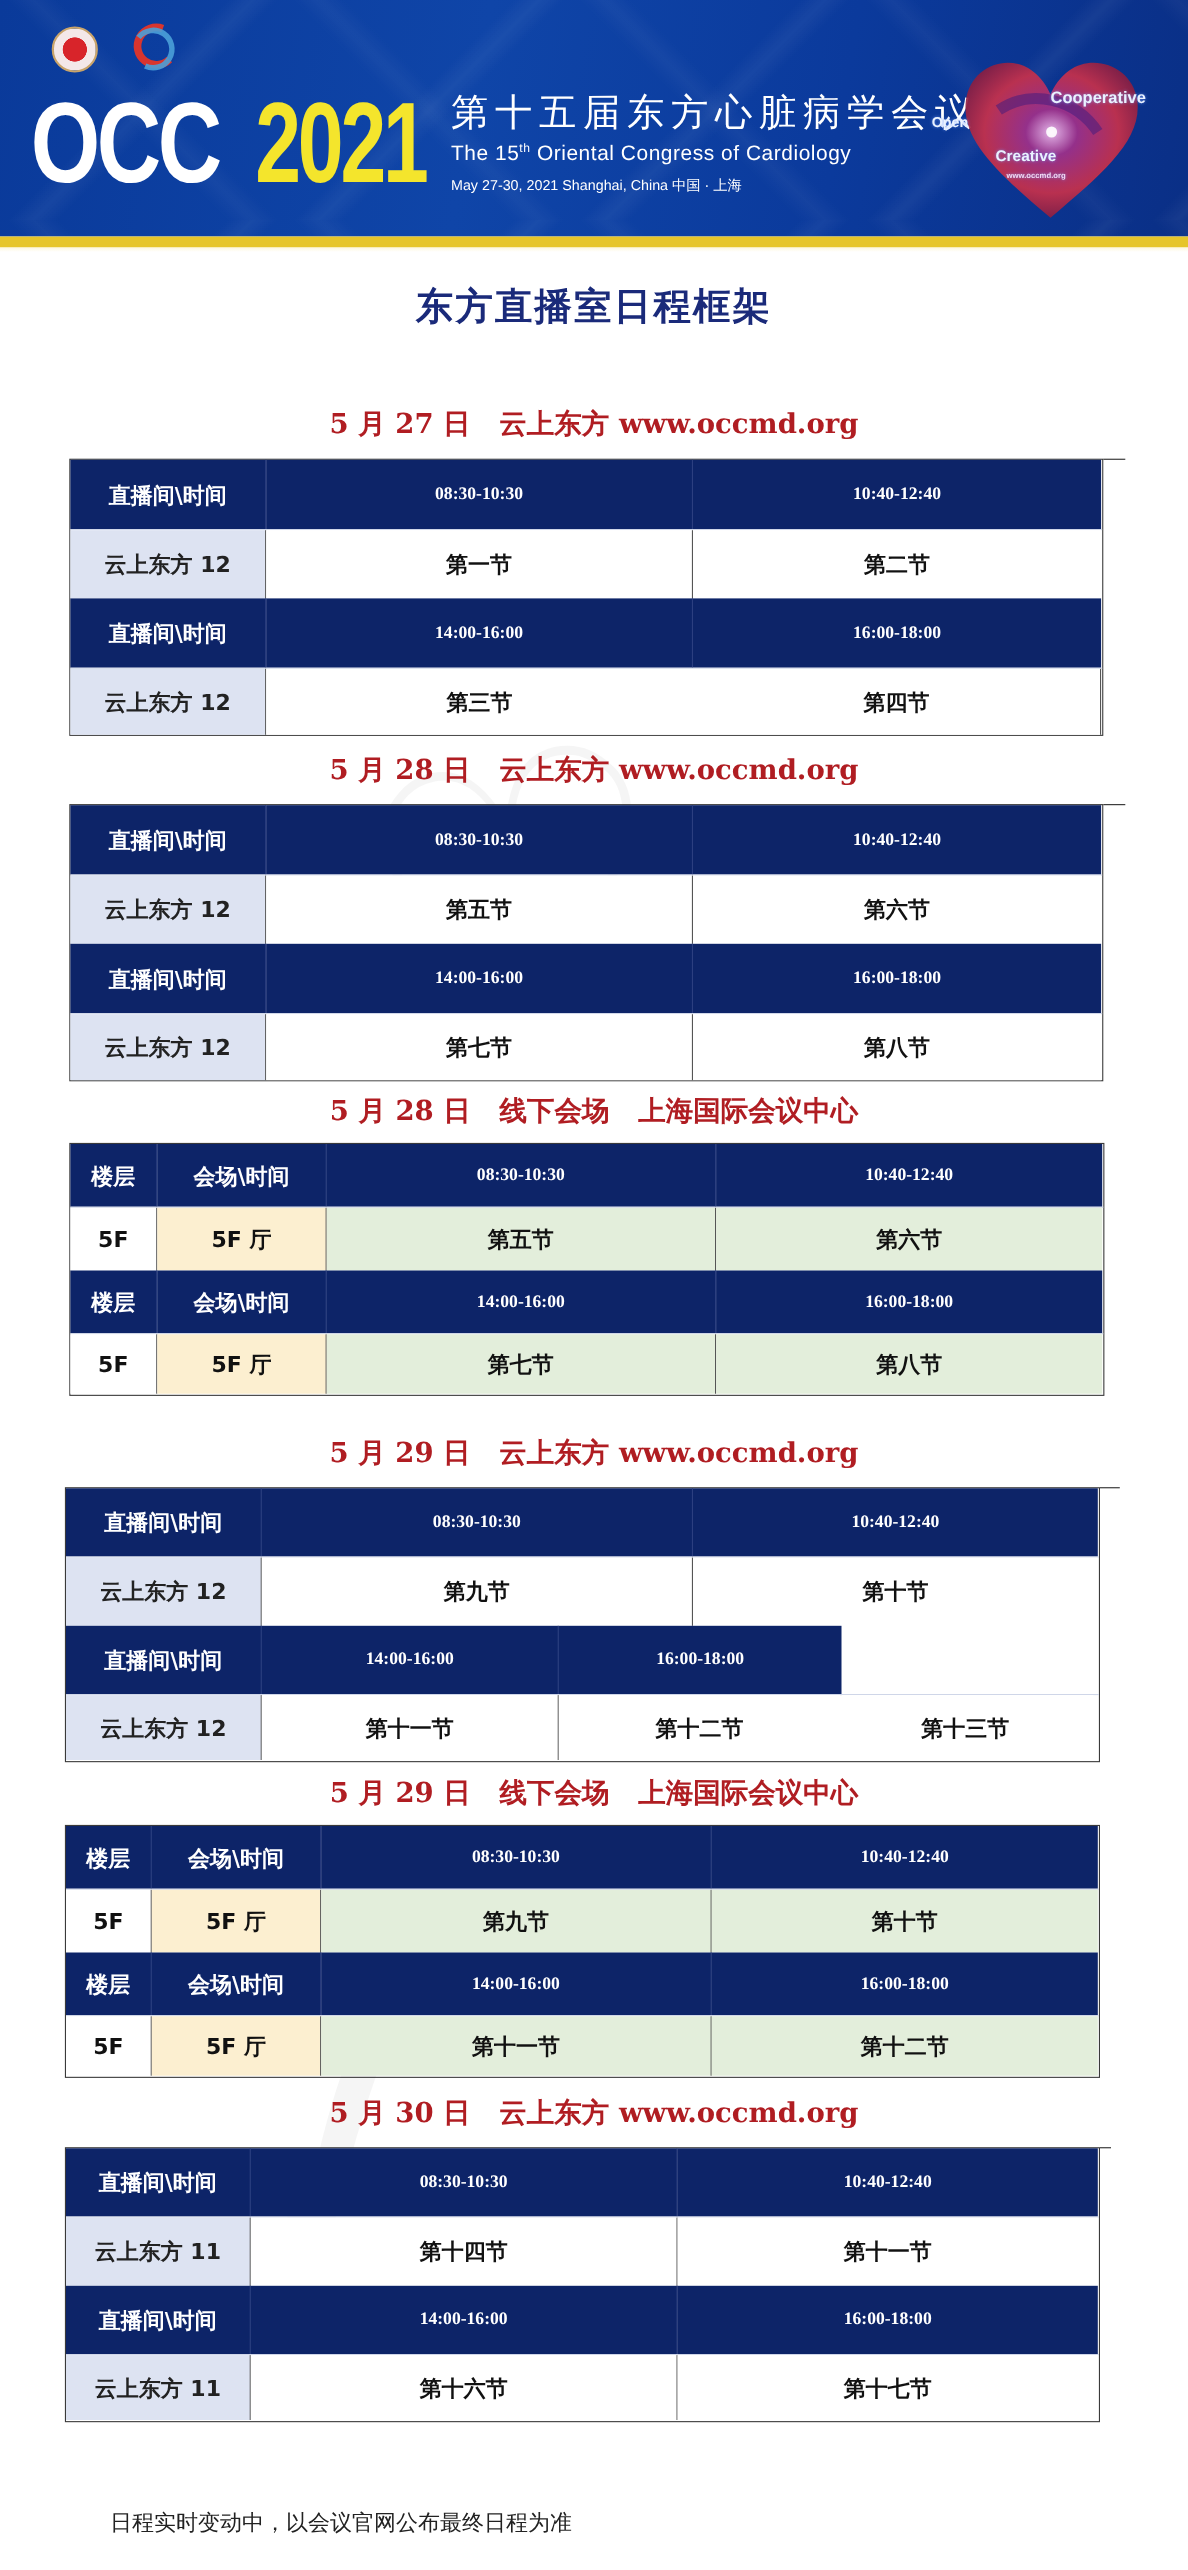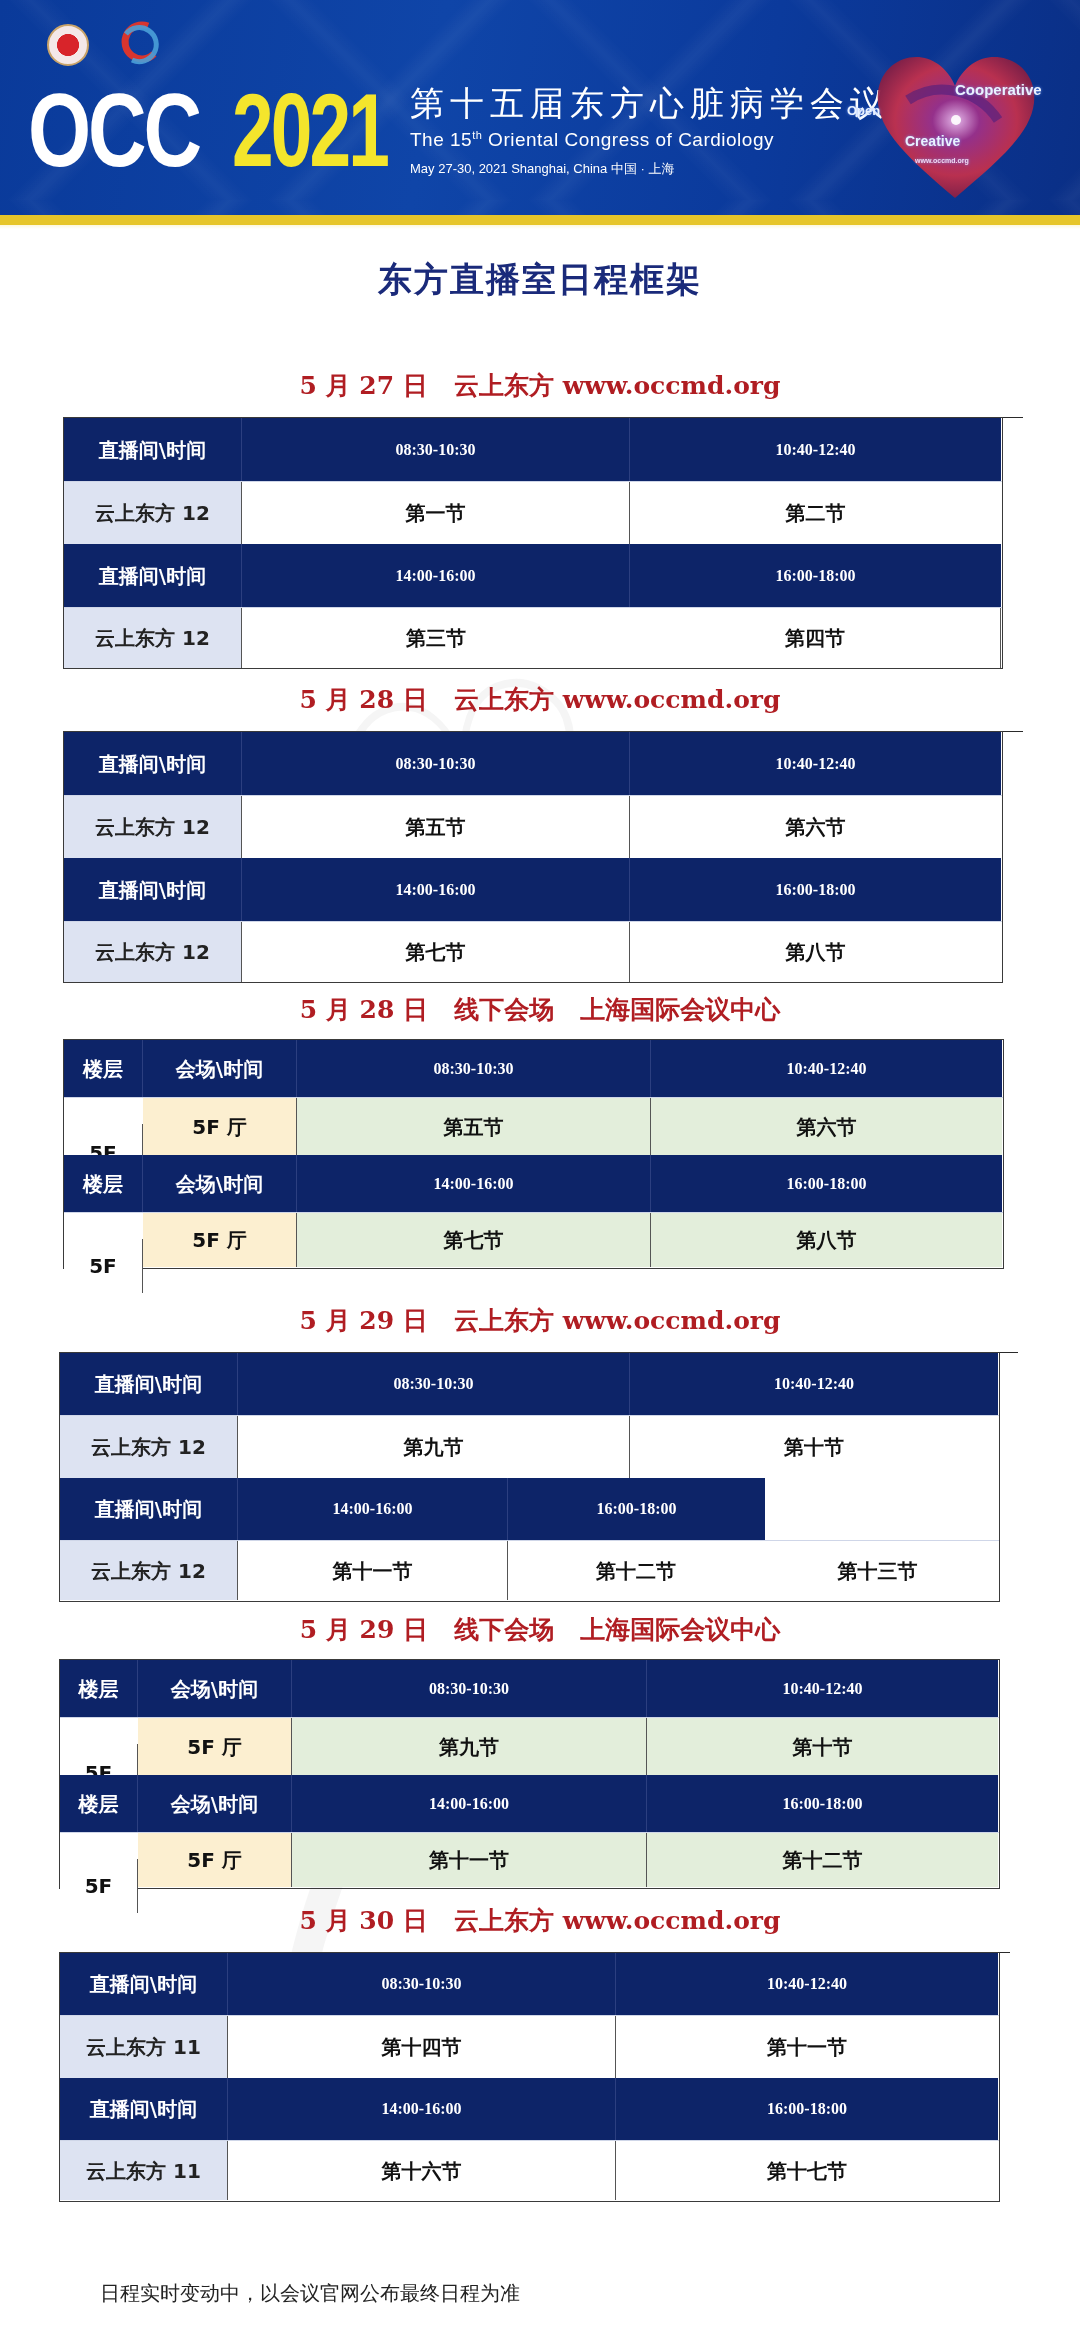--- a/index.html
+++ b/index.html
@@ -87,21 +87,21 @@
   .tbl .ext { position: absolute; top: -1.5px; height: 1.5px; background: #2a2a2a; }
   .row { position: absolute; left: 0; width: 100%; display: block; }
   .cell {
     position: absolute; top: 0; height: 100%; display: flex; align-items: center; justify-content: center;
     font-size: 20px; font-weight: bold; line-height: 1; text-align: center; white-space: nowrap;
   }
   .row.head .cell { background: #0d2468; color: #ffffff; border-right: 1px solid #2c3f80; }
   .row.head .cell.time { font-family: Liberation Serif, serif; font-size: 16px; }
   .row.body .cell { background: #ffffff; color: #111111; border-right: 1.5px solid #555; }
   .row.body .cell.room { background: #dde3f2; color: #222; }
-  .row.body .cell.floor { background: #ffffff; margin-top: 26px; }
+  .row.body .cell.floor { background: #ffffff; }
   .row.body .cell.hall { background: #fcefd0; }
   .row.body .cell.green { background: #e3eedb; }
   .row.body { border-top: 1px solid #cfd6e8; }
   .row .cell:last-child { border-right: none; }
 
   .footer-note {
     position: absolute; left: 100px; top: 2283px; color: #222222; font-size: 20px; line-height: 1;
   }
 </style>
 </head>

